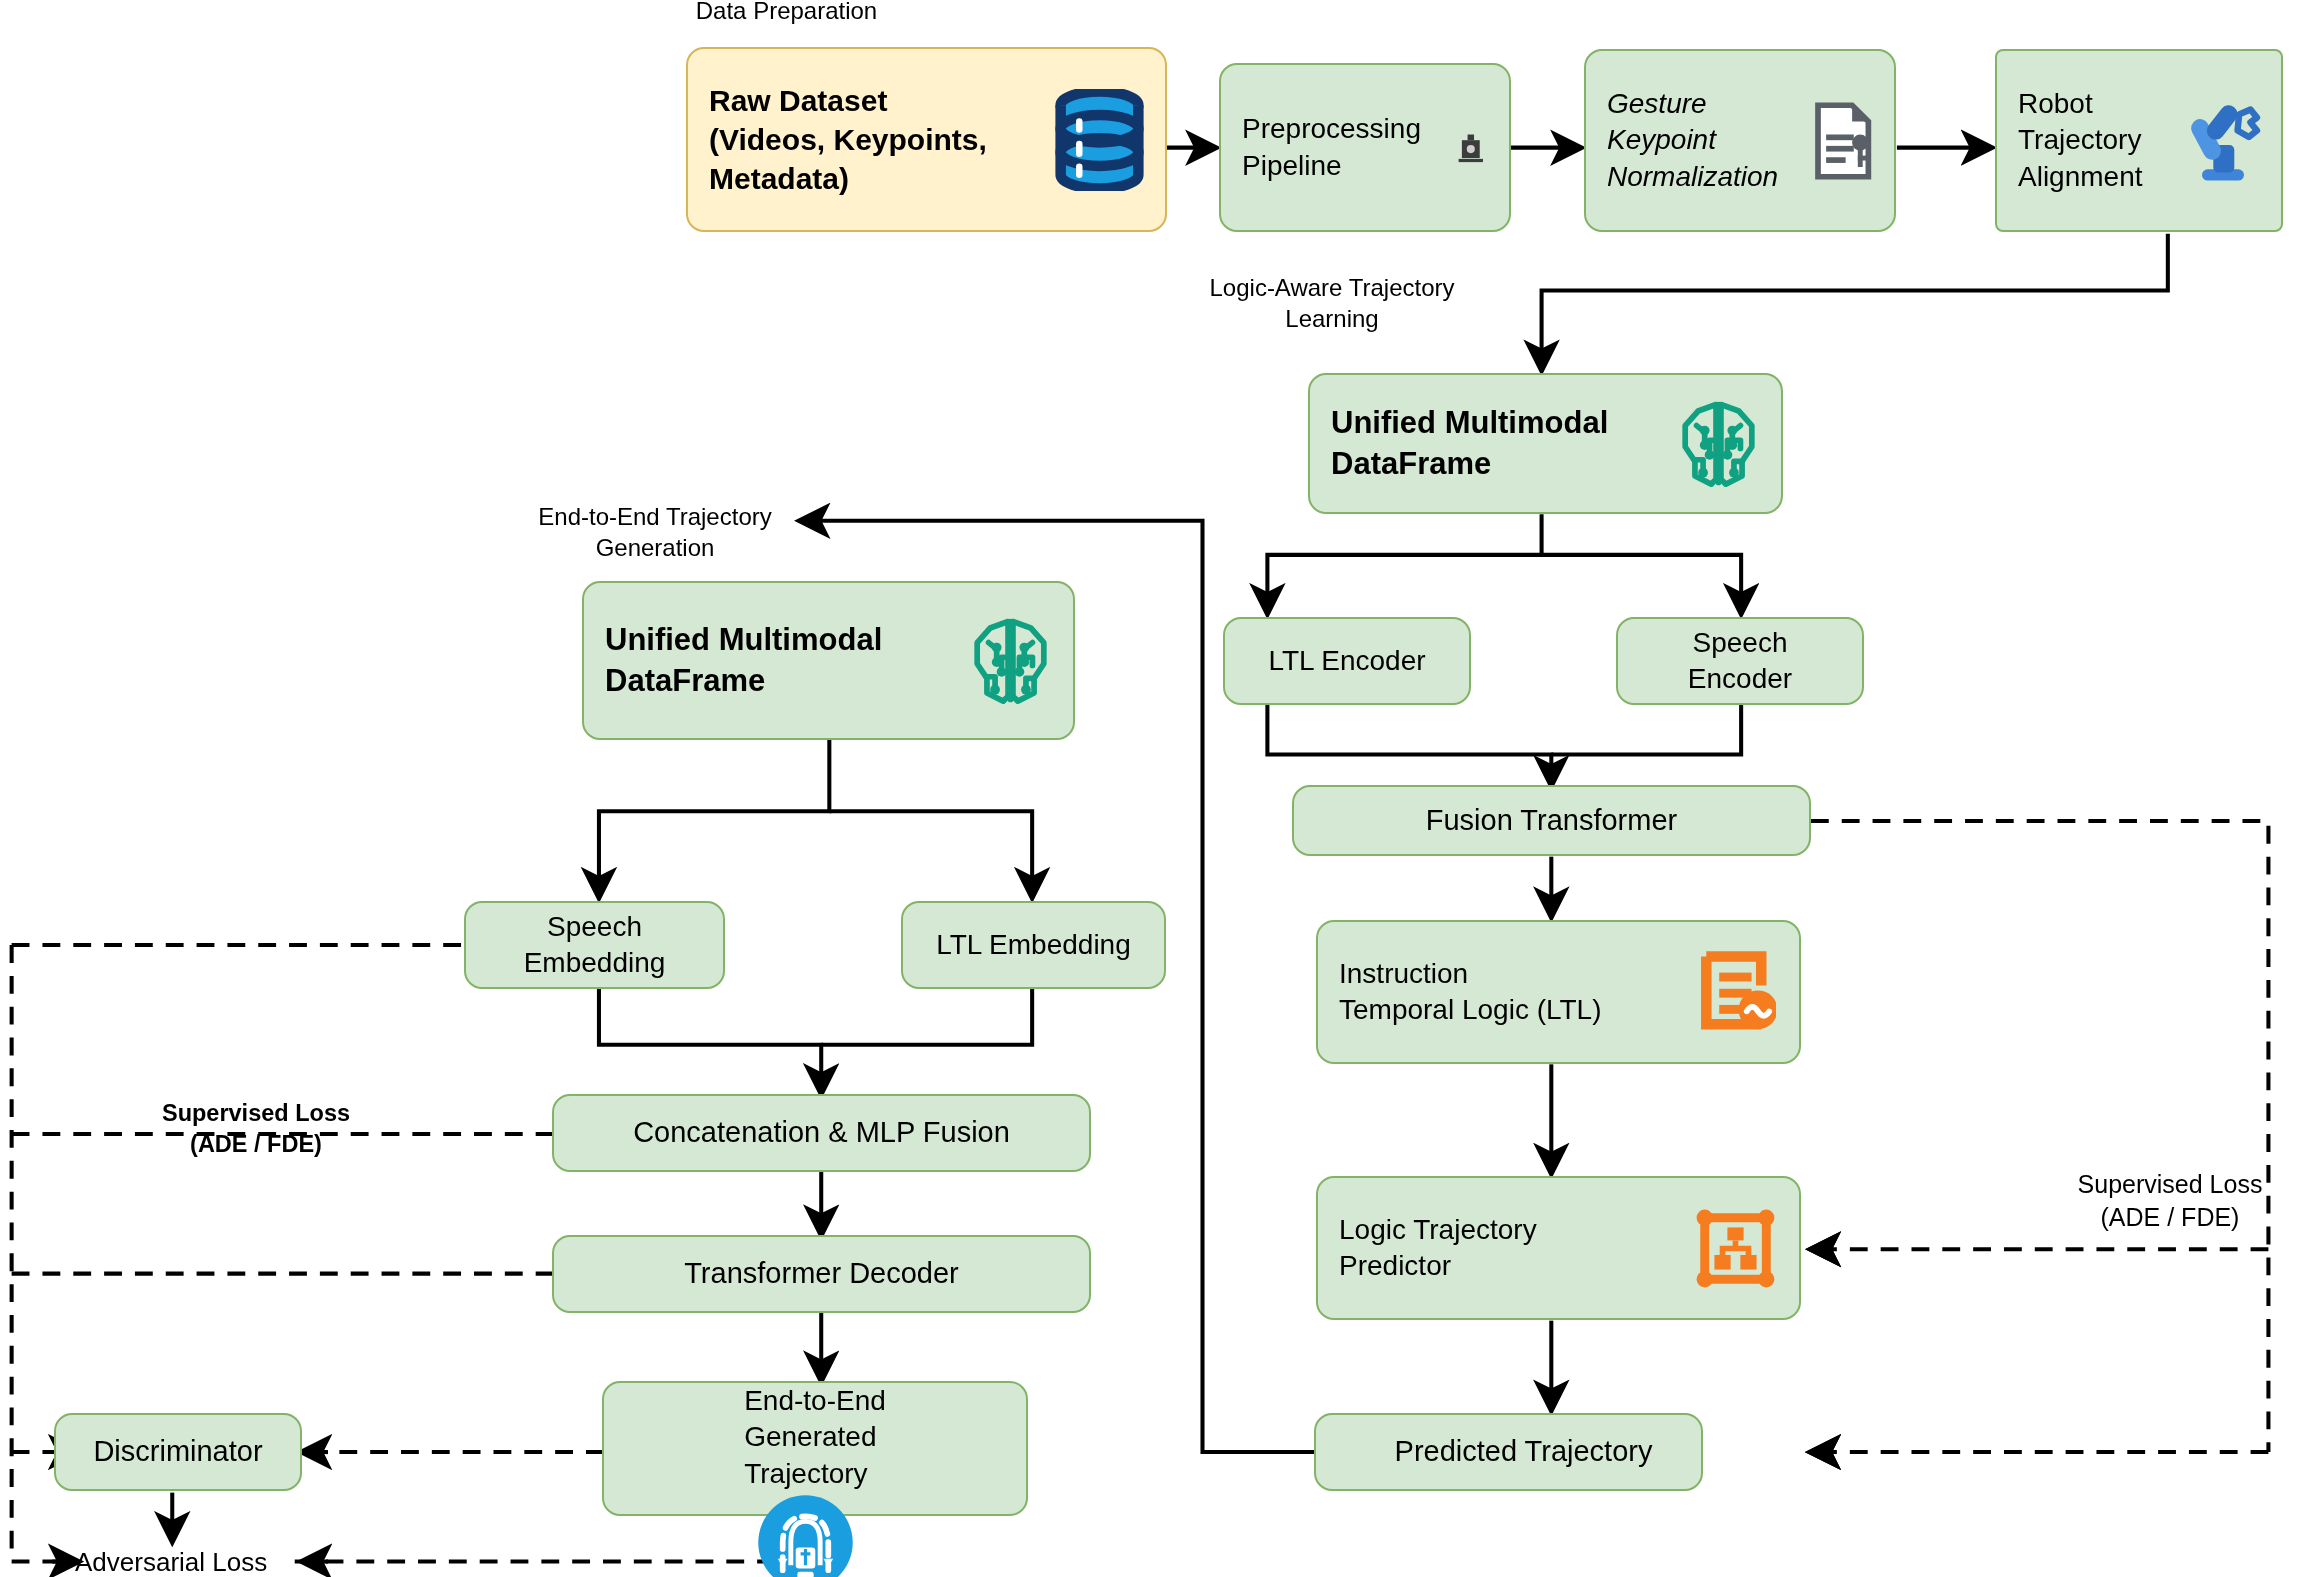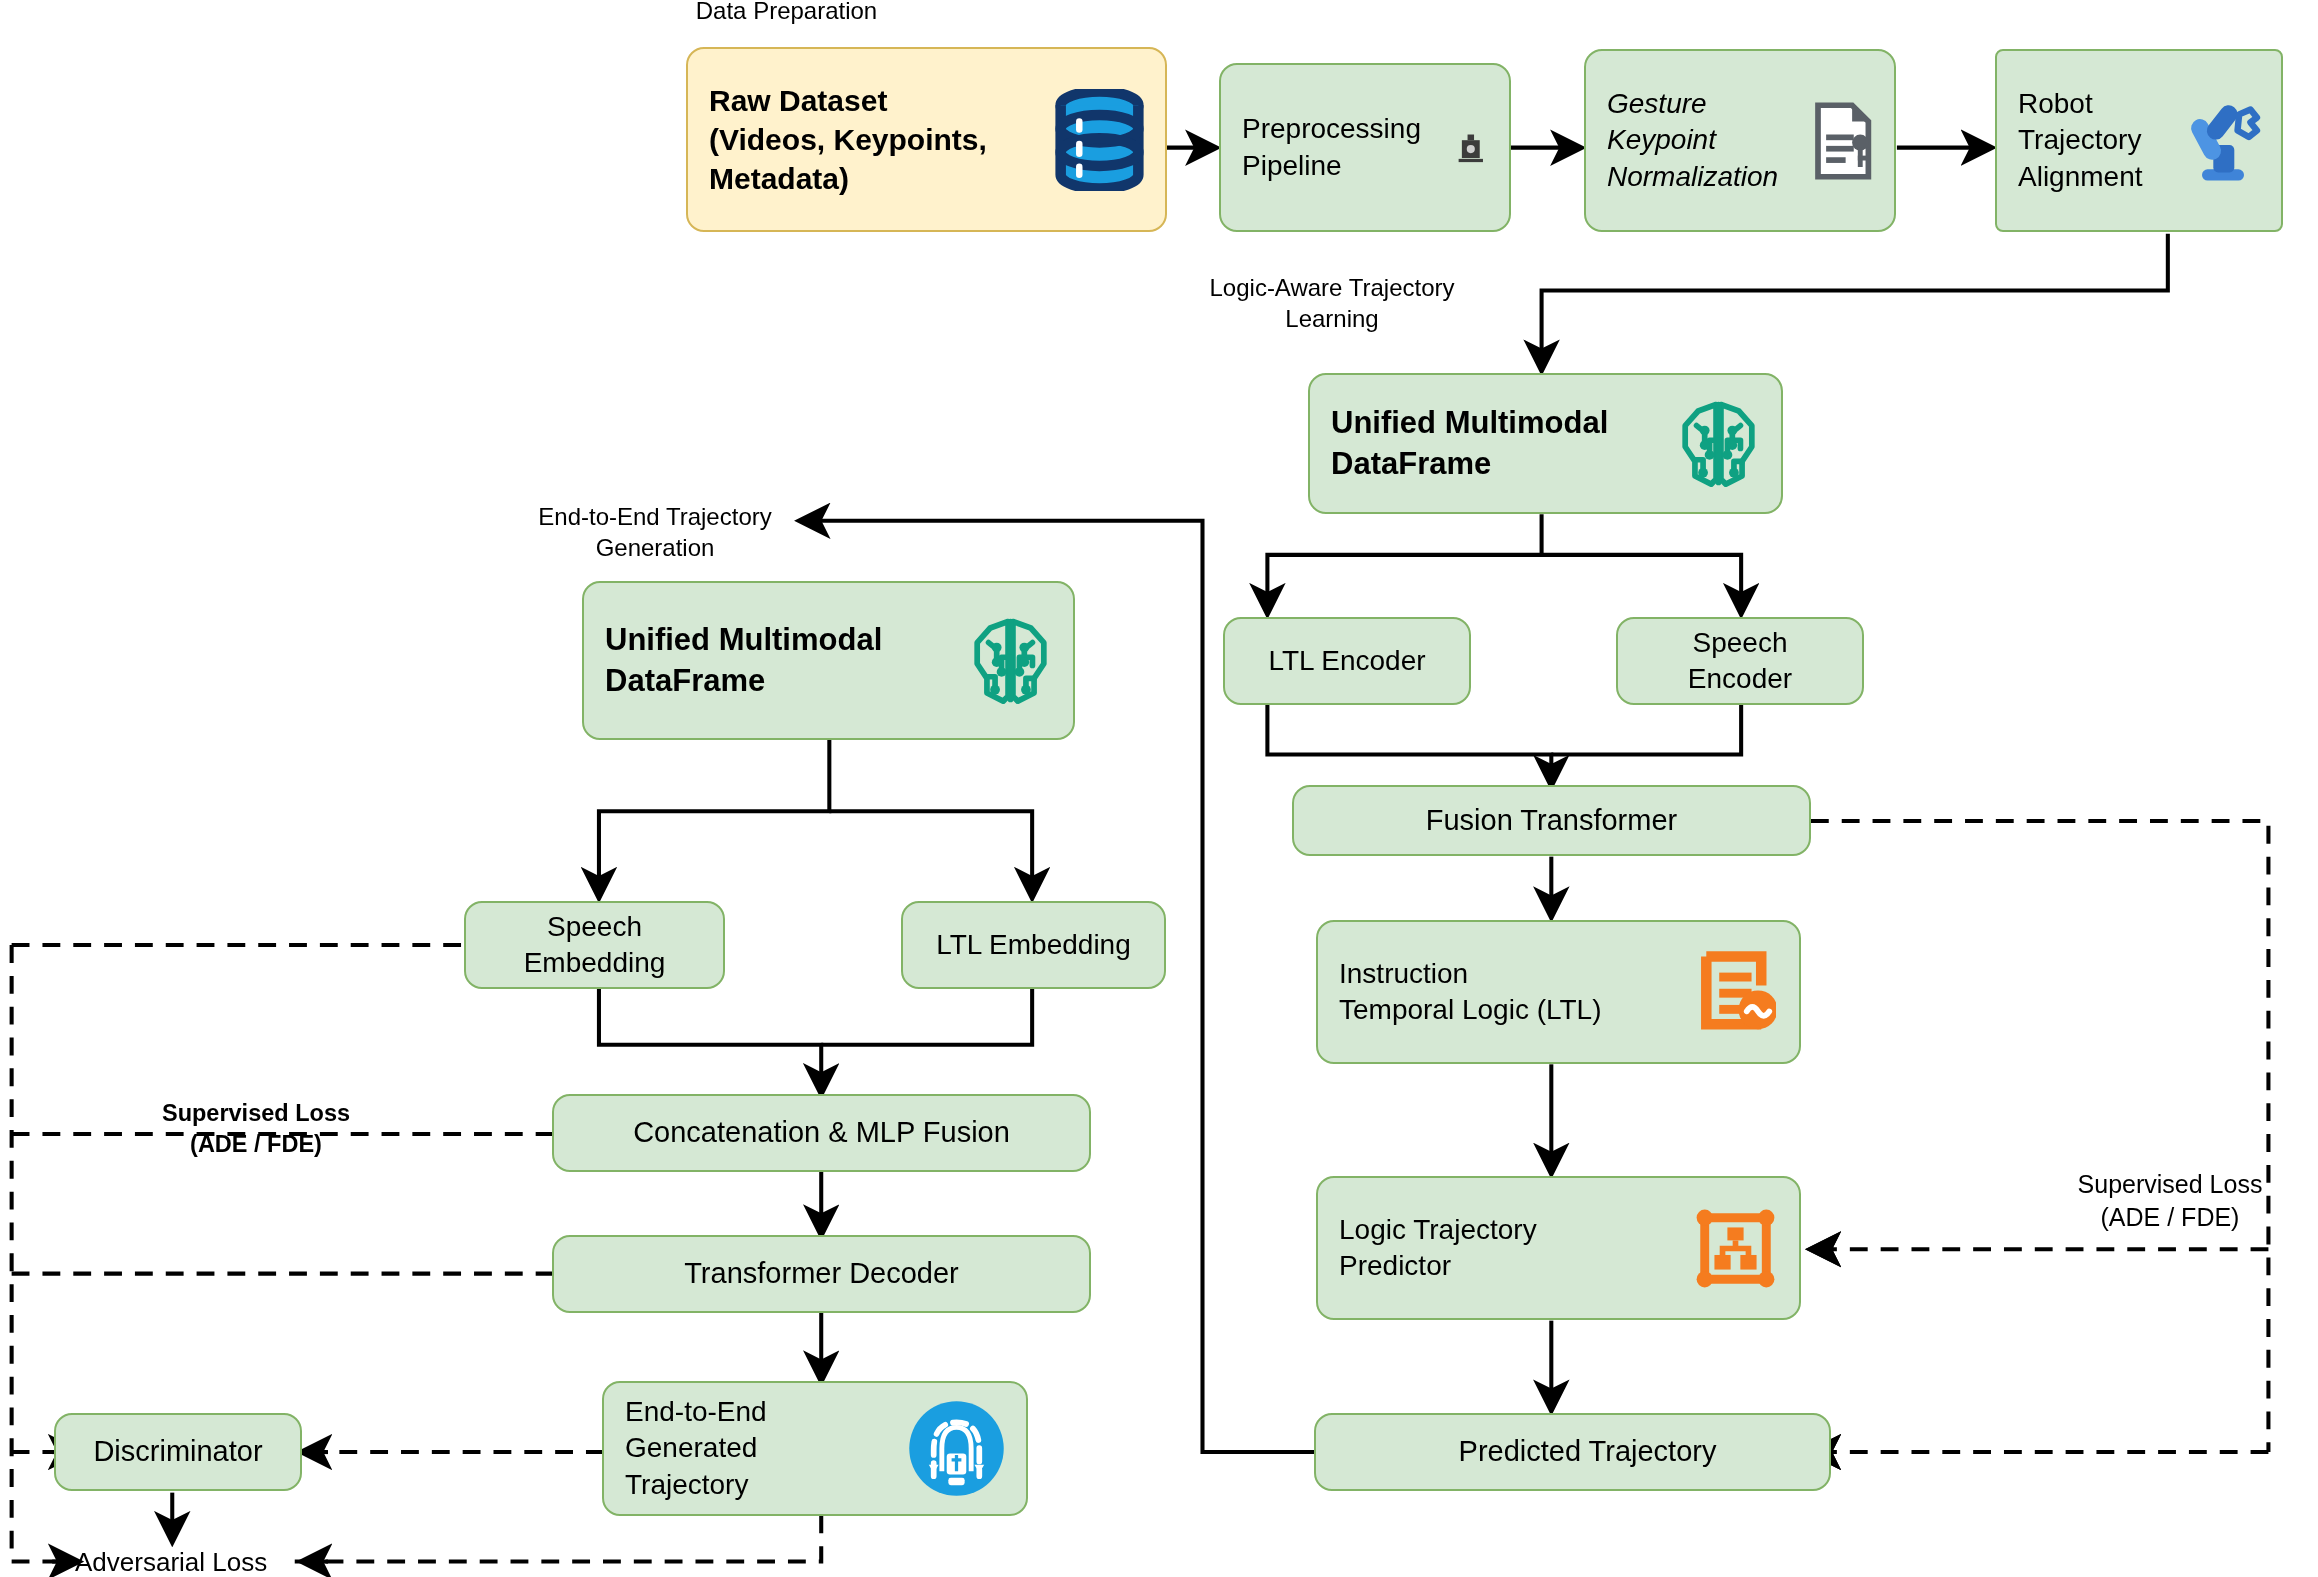--- a/index.html
+++ b/index.html
@@ -254,21 +254,21 @@
         <circle cx="12" cy="88" r="10" fill="#f57c1f"></circle>
           <circle cx="88" cy="88" r="10" fill="#f57c1f"></circle>
         <rect x="40" y="24" width="20" height="16" fill="#f57c1f"></rect>
         <rect x="24" y="58" width="20" height="18" fill="#f57c1f"></rect>
         <rect x="56" y="58" width="20" height="18" fill="#f57c1f"></rect>
         <path d="M50,40 V50 M34,58 V50 H66 V58" fill="none" stroke="#f57c1f" stroke-width="7"></path>
       </svg>
     </div>
   </div>
 
-  <div class="node green center" style="left:1314px;top:1413px;width:517px;height:78px;padding-left:30px;">
+  <div class="node green center" style="left:1314px;top:1413px;width:389px;height:78px;padding-left:30px;">
     <div class="txt" style="font-size: 29px; white-space: pre-line;">Predicted Trajectory</div>
   </div>
 
   <div class="node green split" style="left:582px;top:581px;width:493px;height:159px;">
     <div class="txt bold" style="font-size: 31px; white-space: pre-line;">Unified Multimodal
 DataFrame</div>
     <div class="ico" style="margin-right:21px;">
       <svg width="83" height="91" viewBox="0 0 102 112">
         <g fill="none" stroke="#0fa182" stroke-width="7" stroke-linejoin="round" stroke-linecap="round">
           <path d="M48,8 L26,16 L10,34 L10,60 L22,78 L22,96 L42,106 L48,100 Z"></path>
@@ -305,21 +305,21 @@
   </div>
 
   <div class="node green center" style="left:552px;top:1094px;width:539px;height:78px;">
     <div class="txt" style="font-size: 29px; white-space: pre-line;">Concatenation &amp; MLP Fusion</div>
   </div>
 
   <div class="node green center" style="left:552px;top:1235px;width:539px;height:78px;">
     <div class="txt" style="font-size: 29px; white-space: pre-line;">Transformer Decoder</div>
   </div>
 
-  <div class="node green split" style="left:602px;top:1381px;width:426px;height:135px;">
+  <div class="node green split" style="left:602px;top:1381px;width:426px;height:135px;flex-direction:column;">
     <div class="txt" style="font-size: 28px; white-space: pre-line;">End-to-End
 Generated
 Trajectory</div>
     <div class="ico" style="margin-right:19.5px;">
       <svg width="101" height="101" viewBox="0 0 124 124">
         <circle cx="62" cy="62" r="58" fill="#1a9ee0"></circle>
         <path d="M34,96 V64 q0,-34 28,-34 q28,0 28,34 V96" fill="none" stroke="#ffffff" stroke-width="7" stroke-linecap="round" stroke-dasharray="16 10"></path>
         <path d="M44,90 V62 q0,-26 18,-26 q18,0 18,26 V90" fill="none" stroke="#ffffff" stroke-width="6"></path>
         <path d="M34,92 l-6,-10 h12 z" fill="#ffffff"></path>
         <path d="M90,92 l-6,-10 h12 z" fill="#ffffff"></path>

